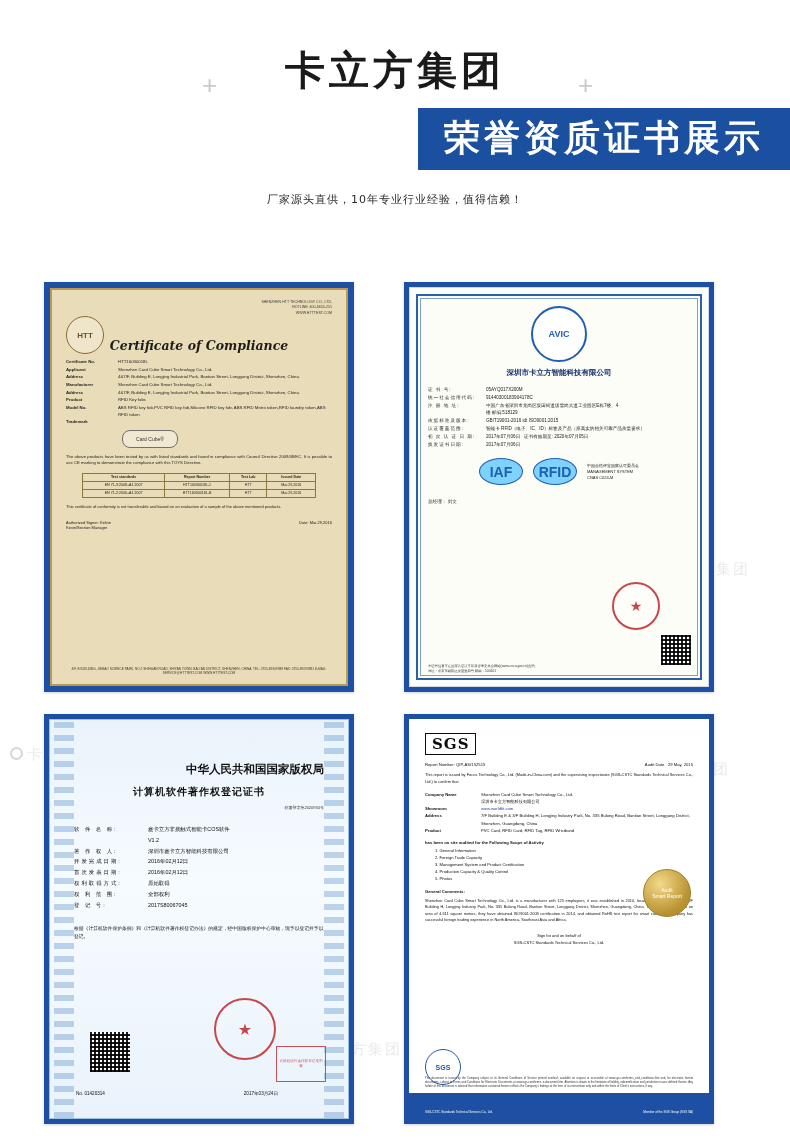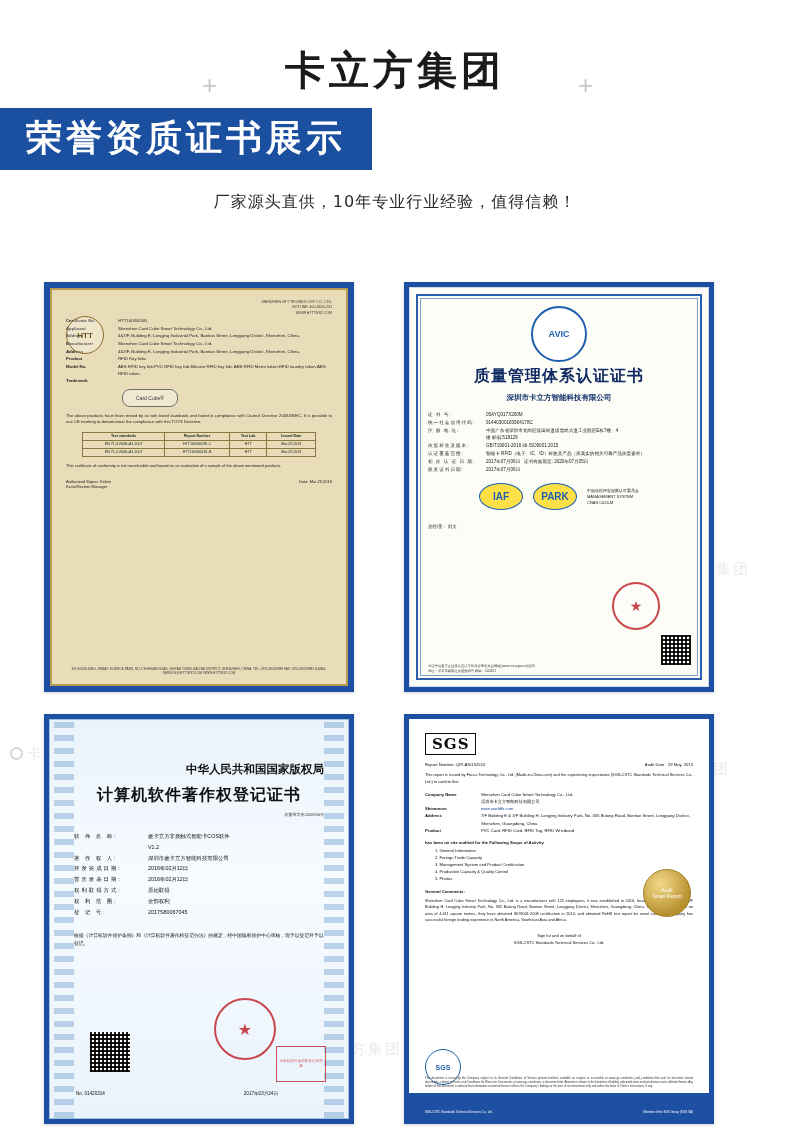--- a/index.html
+++ b/index.html
@@ -41,37 +41,37 @@
     font-family: "DejaVu Sans", "Liberation Sans", sans-serif;
     font-size: 40px;
     font-weight: bold;
     color: #1a1a1a;
     letter-spacing: 4px;
     line-height: 1.1;
     margin: 0 0 16px 0;
   }
   .title-banner-wrap {
     display: flex;
-    justify-content: flex-start;
+    justify-content: flex-end;
   }
   .title-banner {
     display: inline-block;
     background: #1b4fa0;
     color: #ffffff;
     font-family: "DejaVu Sans", "Liberation Sans", sans-serif;
     font-size: 36px;
     font-weight: bold;
     letter-spacing: 4px;
     padding: 9px 26px 12px 26px;
     line-height: 1.15;
   }
   .title-sub {
     margin-top: 22px;
     font-family: "DejaVu Sans", "Liberation Sans", sans-serif;
-    font-size: 16px;
+    font-size: 11px;
     color: #2b2b2b;
     letter-spacing: 1px;
   }
 
   
   .cert-grid {
     position: absolute;
     top: 282px;
     left: 44px;
     width: 772px;
@@ -251,21 +251,21 @@
   .c2-rows { margin-top: 8px; font-size: 4.6px; color: #1a1a1a; line-height: 1.7; }
   .c2-row { display: flex; }
   .c2-k { width: 58px; flex: none; letter-spacing: 1px; }
   .c2-v { flex: 1; }
   .c2-marks {
     display: flex; justify-content: center; gap: 10px; margin-top: 10px; align-items: center;
   }
   .mark-oval {
     width: 42px; height: 25px; border-radius: 50%;
     border: 1.5px solid #1f5fb0; display: flex; align-items: center; justify-content: center;
-    font-size: 10px; font-weight: bold; color: #1f5fb0; background: #fde047;
+    font-size: 14px; font-weight: bold; color: #1f5fb0; background: #7dd3fc;
   }
   .cnas-txt { font-size: 4px; color: #222; line-height: 1.4; }
   .c2-stamp {
     position: absolute; right: 48px; bottom: 56px;
     width: 44px; height: 44px; border-radius: 50%;
     border: 2px solid #c0282d; color: #c0282d;
     display: flex; align-items: center; justify-content: center;
     font-size: 14px; opacity: .85; background: rgba(255,255,255,.2);
   }
   .c2-sign { margin-top: 14px; font-size: 4.6px; color: #1a1a1a; }
@@ -291,21 +291,21 @@
     position: relative; box-sizing: border-box; padding: 16px 24px; overflow: hidden;
     border: 1px solid #9fc0de;
   }
   .c3-lace-l, .c3-lace-r {
     position: absolute; top: 0; bottom: 0; width: 20px;
     background: repeating-linear-gradient(0deg, rgba(40,110,180,.28) 0 6px, rgba(255,255,255,0) 6px 13px);
   }
   .c3-lace-l { left: 4px; }
   .c3-lace-r { right: 4px; }
   .c3-h1 { text-align:right; font-size: 11.5px; font-weight: bold; color:#101010; margin-top: 26px; }
-  .c3-h2 { text-align:center; font-size: 16px; font-weight: bold; color:#101010; margin-top: 8px; letter-spacing:1px;}
+  .c3-h2 { text-align:center; font-size: 10px; font-weight: bold; color:#101010; margin-top: 8px; letter-spacing:1px;}
   .c3-no  { text-align:right; font-size: 4px; color:#333; margin-top: 6px; }
   .c3-rows { margin-top: 14px; font-size: 5.4px; color: #111; line-height: 2.0; }
   .c3-row { display: flex; }
   .c3-k { width: 74px; flex: none; letter-spacing: 2px; }
   .c3-v { flex: 1; }
   .c3-para { margin-top: 14px; font-size: 4.8px; color: #111; line-height: 1.8; }
   .c3-qr {
     position: absolute; left: 40px; bottom: 46px;
     width: 40px; height: 40px;
     background:
@@ -407,20 +407,21 @@
 
     <div class="cert c1">
       <div class="c1-inner">
         <div class="c1-top-right">
           <div>SHENZHEN HTT TECHNOLOGY CO., LTD.</div>
           <div>HOTLINE: 400-6655-251</div>
           <div>WWW.HTTTEST.COM</div>
         </div>
         <div class="htt-seal">HTT</div>
 
+        <div class="c1-title">Certificate of Compliance</div>
 
         <div class="c1-rows">
           <div class="c1-row">
               <div class="c1-k">Certificate No.</div>
               <div class="c1-v">HTT16030018L</div>
             </div>
           <div class="c1-row">
               <div class="c1-k">Applicant</div>
               <div class="c1-v">Shenzhen Card Cube Smart Technology Co., Ltd.</div>
             </div>
@@ -496,21 +497,20 @@
     </div>
 
     <div class="cert c2">
       <div class="c2-inner">
         <div class="c2-frame"></div>
         <div class="c2-frame2"></div>
         <div class="c2-body">
           <div class="avic">
             <div class="avic-circle">AVIC</div>
           </div>
-          <div class="c2-h2">质量管理体系认证证书</div>
           <div class="c2-h3">深圳市卡立方智能科技有限公司</div>
 
           <div class="c2-rows">
             <div class="c2-row">
                 <div class="c2-k">证 书 号:</div>
                 <div class="c2-v">05AYQ017X200M</div>
               </div>
             <div class="c2-row">
                 <div class="c2-k">统一社会信用代码:</div>
                 <div class="c2-v">91440300183904178C</div>
@@ -537,21 +537,21 @@
                 <span>证书有效期至:</span>&nbsp;<span>2020年07月05日</span></div>
             </div>
             <div class="c2-row">
                 <div class="c2-k">换发证书日期:</div>
                 <div class="c2-v">2017年07月06日</div>
               </div>
           </div>
 
           <div class="c2-marks">
             <div class="mark-oval">IAF</div>
-            <div class="mark-oval">PARK</div>
+            <div class="mark-oval">RFID</div>
             <div class="cnas-txt" style="white-space:pre-line;">中国合格评定国家认可委员会
 MANAGEMENT SYSTEM
 CNAS C024-M</div>
           </div>
 
           <div class="c2-sign">
             <span>总经理：</span>
             <span>刘文</span>
           </div>
         </div>

